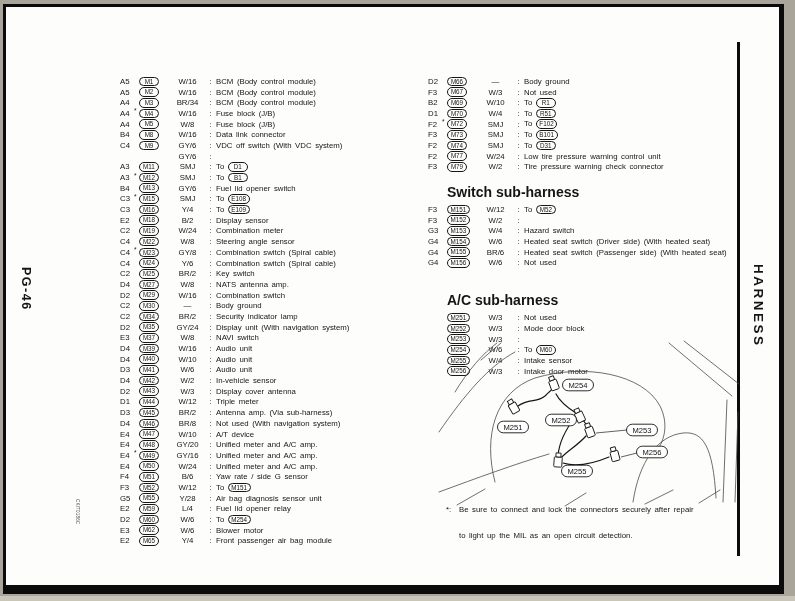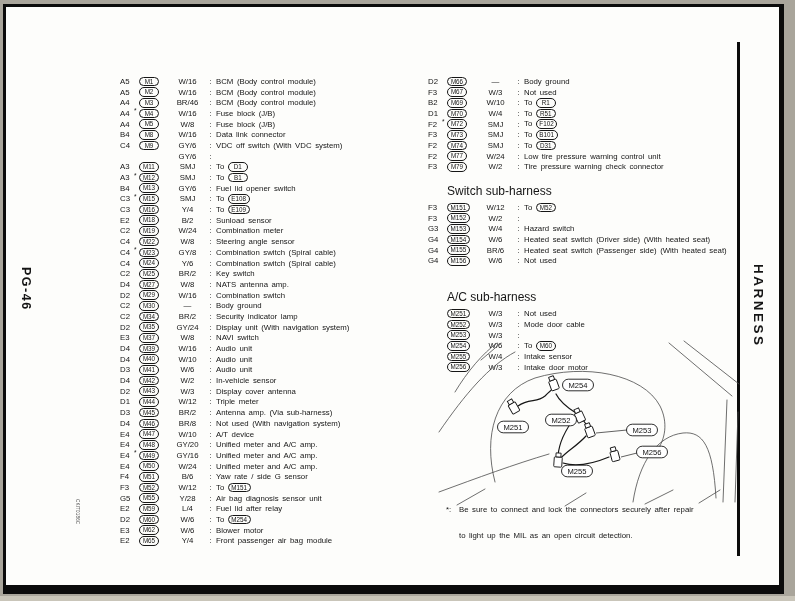--- a/index.html
+++ b/index.html
@@ -20,21 +20,21 @@
   #left-col{left:114px;width:312px;}
   #right-col{left:422px;width:315px;}
   .lrow{display:flex;align-items:center;height:10.7px;font-size:7.8px;white-space:nowrap;word-spacing:1.4px;}
   .cell-grid{flex:0 0 14px;width:14px;}
   .cell-ast{flex:0 0 5px;width:5px;font-size:6.5px;position:relative;top:-2.5px;}
   .cell-oval{flex:0 0 31px;width:31px;}
   .oval{display:inline-block;border:1px solid #161616;border-radius:6px;font-size:6.3px;line-height:7.6px;padding:0 2.5px;min-width:13px;text-align:center;word-spacing:0;}
   .cell-size{flex:0 0 35px;width:35px;text-align:center;}
   .cell-colon{flex:0 0 11px;width:11px;text-align:center;}
   .cell-desc{flex:1;}
-  .group-heading{font-weight:normal;font-size:12px;margin:12px 0 4px 19px;white-space:nowrap;}
+  .group-heading{font-weight:bold;font-size:14px;margin:12px 0 4px 19px;white-space:nowrap;}
   .g3 .group-heading{margin-top:24px;}
 
   
   .vert{writing-mode:vertical-rl;text-orientation:mixed;}
   #page-code{position:absolute;left:13px;top:260px;font-size:12.5px;font-weight:bold;letter-spacing:1.5px;}
   #section-label{position:absolute;left:745px;top:257px;font-size:13.5px;font-weight:bold;letter-spacing:2.5px;}
   #figure-code{position:absolute;left:69px;top:492px;font-size:4.5px;color:#444;letter-spacing:.2px;}
   #rule-right{position:absolute;left:731px;top:35px;width:2.5px;height:514px;background:#0b0b0b;}
 
   
@@ -74,21 +74,21 @@
         <span class="cell-ast"></span>
         <span class="cell-oval"><span class="oval">M2</span></span>
         <span class="cell-size">W/16</span>
         <span class="cell-colon">:</span>
         <span class="cell-desc">BCM (Body control module)</span>
       </div>
       <div class="lrow">
         <span class="cell-grid">A4</span>
         <span class="cell-ast"></span>
         <span class="cell-oval"><span class="oval">M3</span></span>
-        <span class="cell-size">BR/46</span>
+        <span class="cell-size">BR/34</span>
         <span class="cell-colon">:</span>
         <span class="cell-desc">BCM (Body control module)</span>
       </div>
       <div class="lrow">
         <span class="cell-grid">A4</span>
         <span class="cell-ast">*</span>
         <span class="cell-oval"><span class="oval">M4</span></span>
         <span class="cell-size">W/16</span>
         <span class="cell-colon">:</span>
         <span class="cell-desc">Fuse block (J/B)</span>
@@ -163,21 +163,21 @@
         <span class="cell-size">Y/4</span>
         <span class="cell-colon">:</span>
         <span class="cell-desc">To <span class="oval">E109</span></span>
       </div>
       <div class="lrow">
         <span class="cell-grid">E2</span>
         <span class="cell-ast"></span>
         <span class="cell-oval"><span class="oval">M18</span></span>
         <span class="cell-size">B/2</span>
         <span class="cell-colon">:</span>
-        <span class="cell-desc">Sunload sensor</span>
+        <span class="cell-desc">Display sensor</span>
       </div>
       <div class="lrow">
         <span class="cell-grid">C2</span>
         <span class="cell-ast"></span>
         <span class="cell-oval"><span class="oval">M19</span></span>
         <span class="cell-size">W/24</span>
         <span class="cell-colon">:</span>
         <span class="cell-desc">Combination meter</span>
       </div>
       <div class="lrow">
@@ -379,21 +379,21 @@
         <span class="cell-size">Y/28</span>
         <span class="cell-colon">:</span>
         <span class="cell-desc">Air bag diagnosis sensor unit</span>
       </div>
       <div class="lrow">
         <span class="cell-grid">E2</span>
         <span class="cell-ast"></span>
         <span class="cell-oval"><span class="oval">M59</span></span>
         <span class="cell-size">L/4</span>
         <span class="cell-colon">:</span>
-        <span class="cell-desc">Fuel lid after relay</span>
+        <span class="cell-desc">Fuel lid opener relay</span>
       </div>
       <div class="lrow">
         <span class="cell-grid">D2</span>
         <span class="cell-ast"></span>
         <span class="cell-oval"><span class="oval">M60</span></span>
         <span class="cell-size">W/6</span>
         <span class="cell-colon">:</span>
         <span class="cell-desc">To <span class="oval">M254</span></span>
       </div>
       <div class="lrow">
@@ -547,21 +547,21 @@
           <span class="cell-size">W/3</span>
           <span class="cell-colon">:</span>
           <span class="cell-desc">Not used</span>
         </div>
         <div class="lrow">
           <span class="cell-grid"></span>
           <span class="cell-ast"></span>
           <span class="cell-oval"><span class="oval">M252</span></span>
           <span class="cell-size">W/3</span>
           <span class="cell-colon">:</span>
-          <span class="cell-desc">Mode door cable</span>
+          <span class="cell-desc">Mode door block</span>
         </div>
         <div class="lrow">
           <span class="cell-grid"></span>
           <span class="cell-ast"></span>
           <span class="cell-oval"><span class="oval">M253</span></span>
           <span class="cell-size">W/3</span>
           <span class="cell-colon">:</span>
         </div>
         <div class="lrow">
           <span class="cell-grid"></span>

